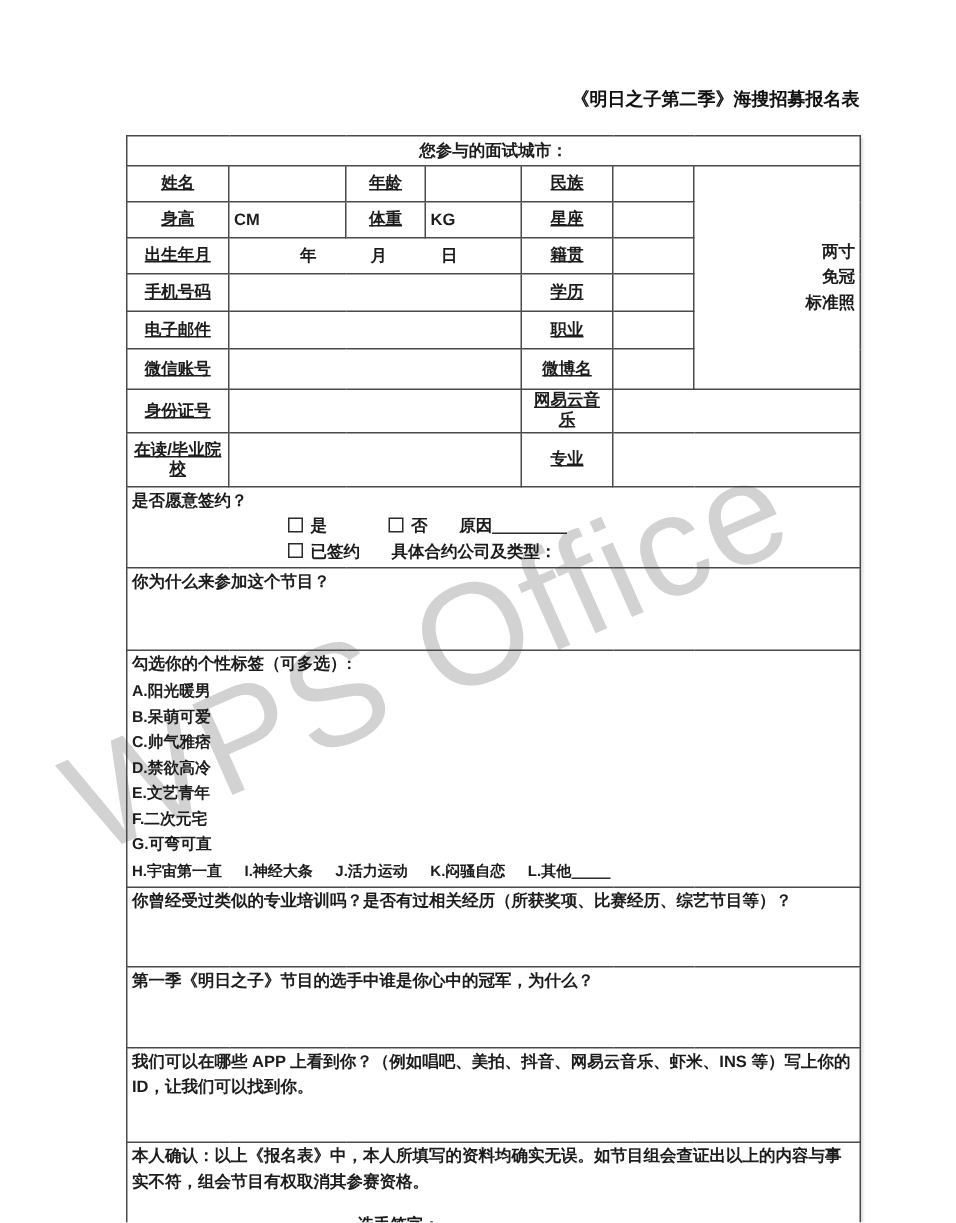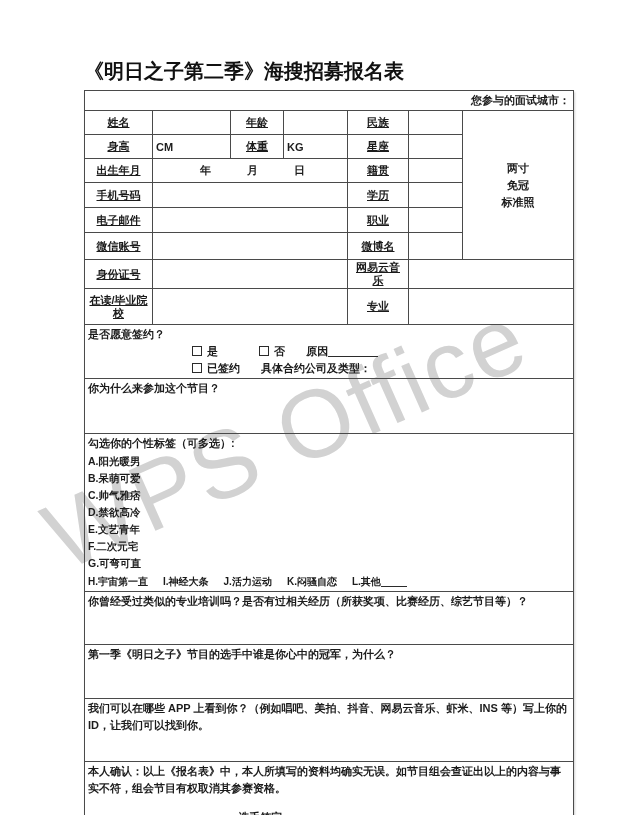--- a/index.html
+++ b/index.html
@@ -8,38 +8,38 @@
     overflow:hidden;font-family:"Liberation Sans",sans-serif;color:#1c1c1c;
   }
   .watermark{
     position:absolute;left:28px;top:382px;z-index:0;
     font-size:96px;color:#d2d2d2;white-space:nowrap;letter-spacing:2px;
     transform:rotate(-24deg);transform-origin:50% 50%;
     font-family:"Liberation Sans",sans-serif;font-weight:400;
   }
   .title{
     position:absolute;left:84px;top:58px;width:489px;z-index:1;
-    text-align:left;font-size:20px;font-weight:bold;color:#111;
+    text-align:right;font-size:12px;font-weight:bold;color:#111;
   }
   table.form-table{
     position:absolute;left:84px;top:90px;z-index:1;width:489px;
     border-collapse:collapse;table-layout:fixed;background:transparent;
     font-size:11px;font-weight:bold;color:#1c1c1c;
     box-shadow:1px 2px 2px rgba(0,0,0,.18);
   }
   .form-table td{
     border:1px solid #4a4a4a;padding:1px 3px;background:transparent;
     overflow:hidden;
   }
   .lbl{text-align:center;line-height:13px;text-decoration:underline;}
   .inp{background:transparent;}
-  .city{text-align:right;padding-left:6px;}
+  .city{text-align:center;padding-left:6px;}
   .unit{}
   .birth-units{display:flex;gap:36px;padding-left:44px;}
-  .photo{text-align:center;vertical-align:middle;line-height:17px;}
+  .photo{text-align:right;vertical-align:middle;line-height:17px;}
   .sec{vertical-align:top;padding:4px 7px 2px 7px;line-height:17px;text-align:left;}
   .cb{display:inline-block;width:8px;height:8px;border:1px solid #2b2b2b;
       margin-right:5px;vertical-align:-1px;background:transparent;}
   .ml38{margin-left:38px;} .ml30{margin-left:18px;} .ml18{margin-left:18px;}
   .sign-line{padding-left:104px;}
   .ul{display:inline-block;border-bottom:1px solid #2b2b2b;height:9px;vertical-align:-2px;}
   .w50{width:50px;} .w26{width:26px;} .w68{width:68px;}
   .tag-row1{display:flex;justify-content:flex-start;font-size:10.5px;margin-top:1px;flex-direction:column;}
   .tag-row2{display:flex;gap:15px;font-size:10px;margin-top:1px;align-items:baseline;}
   .sig-line{margin-top:12px;text-align:center;padding-right:56px;font-family:Liberation Serif, serif;}

